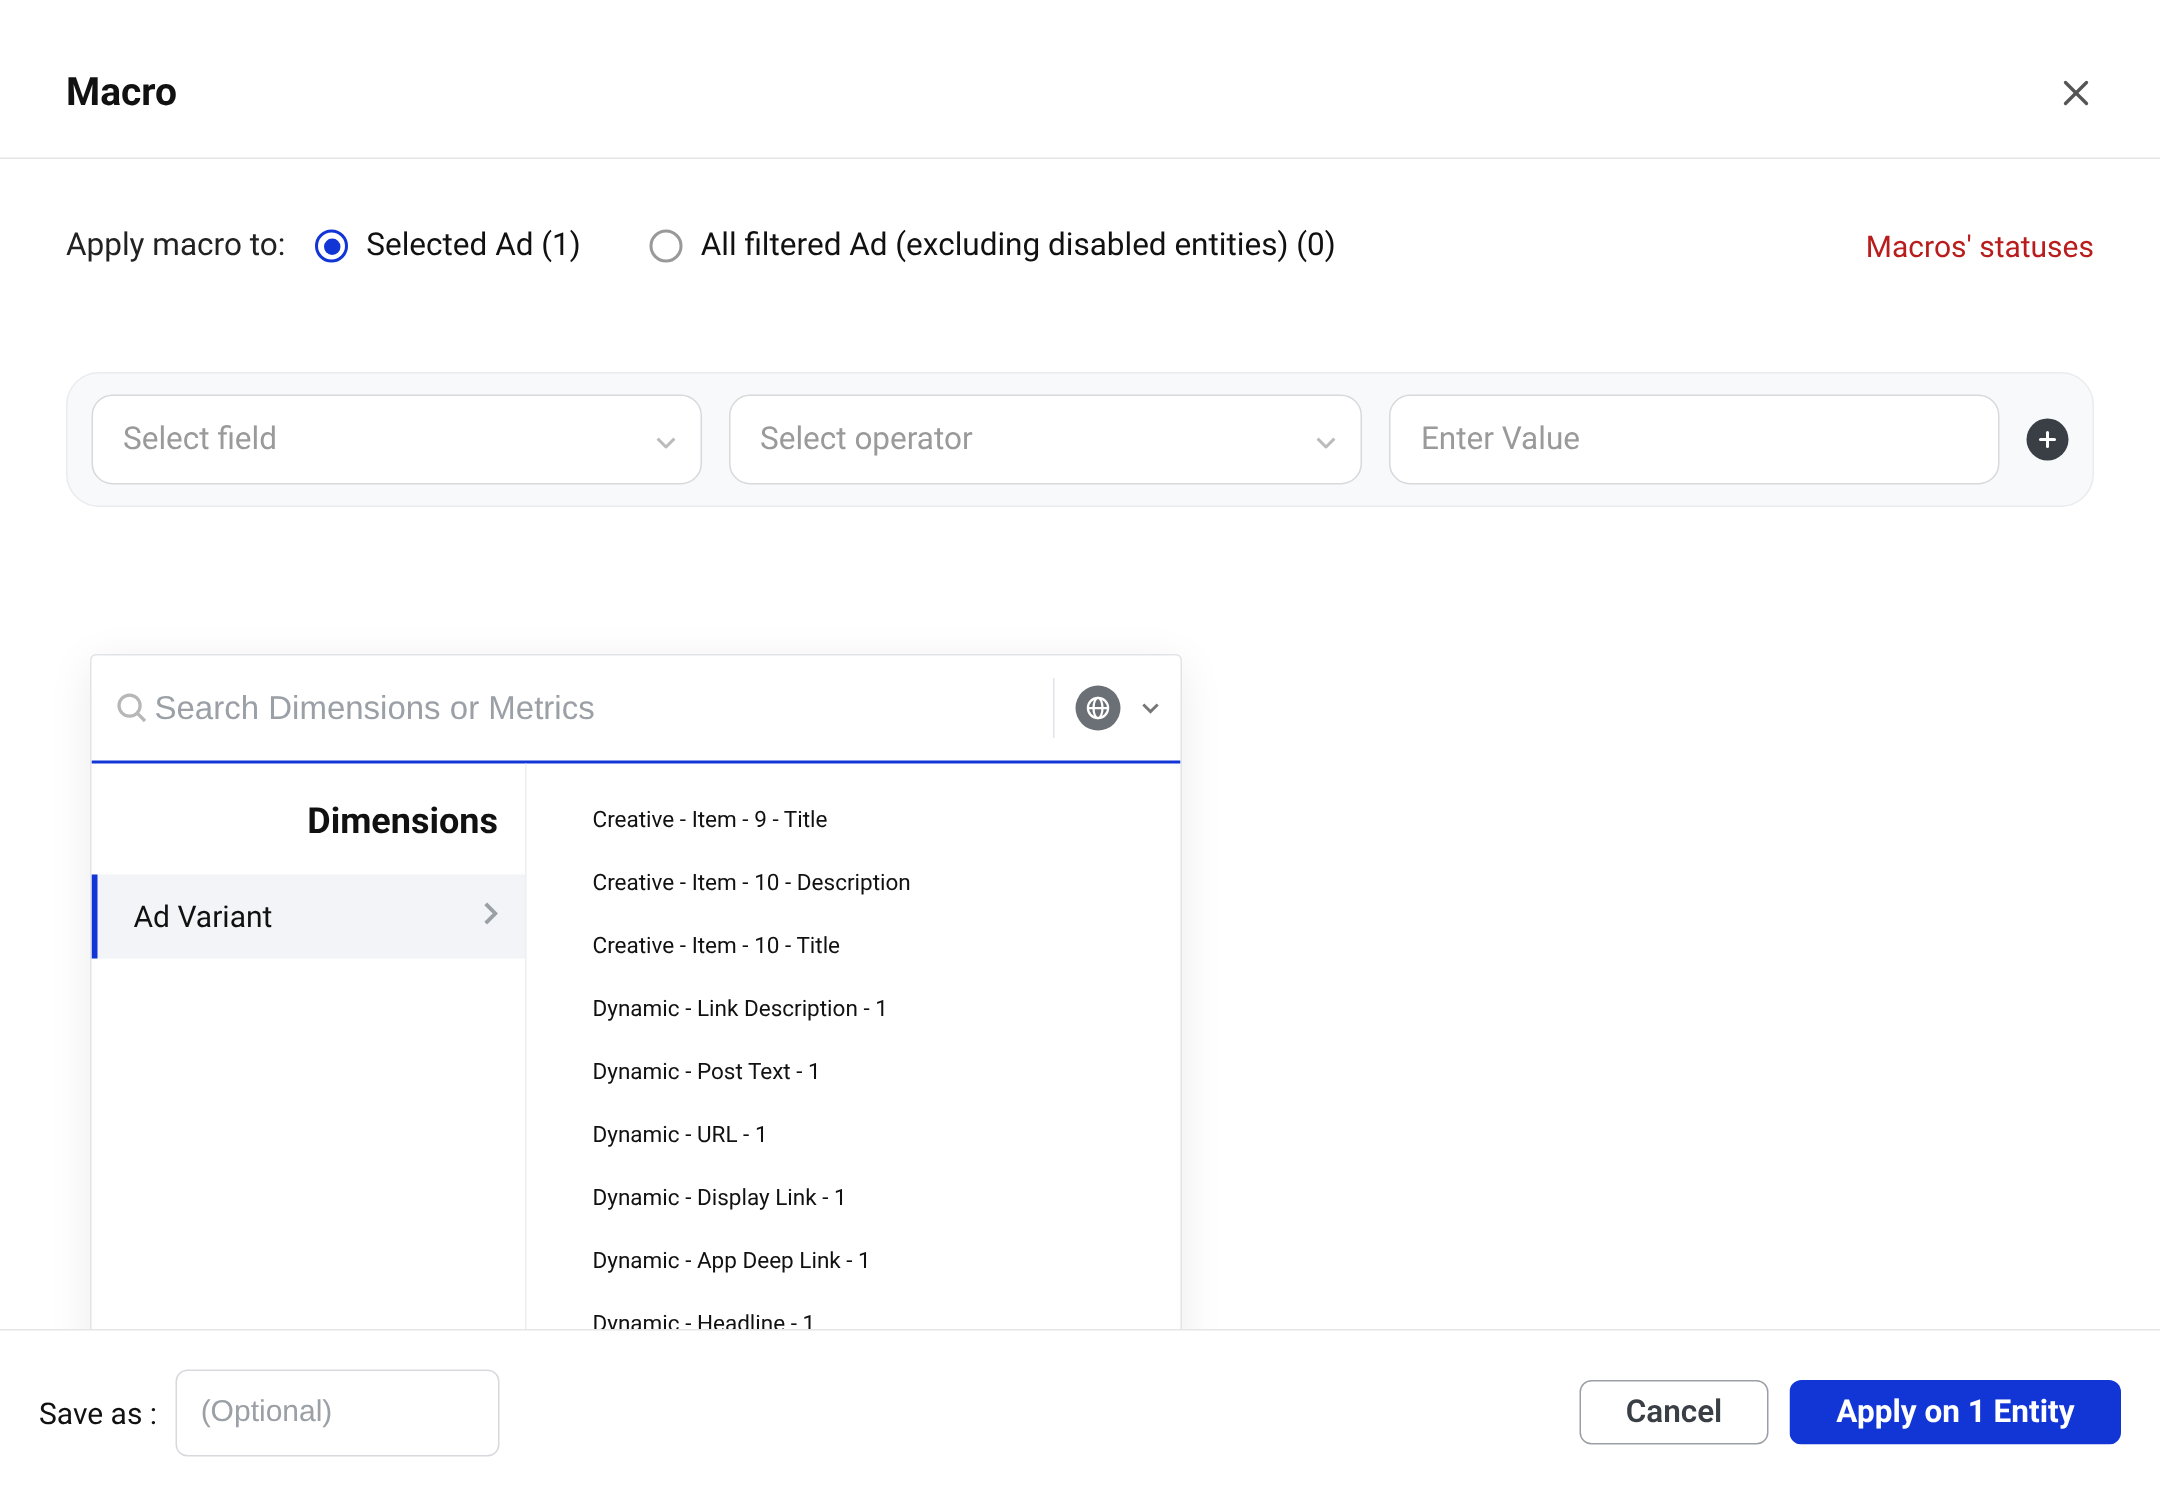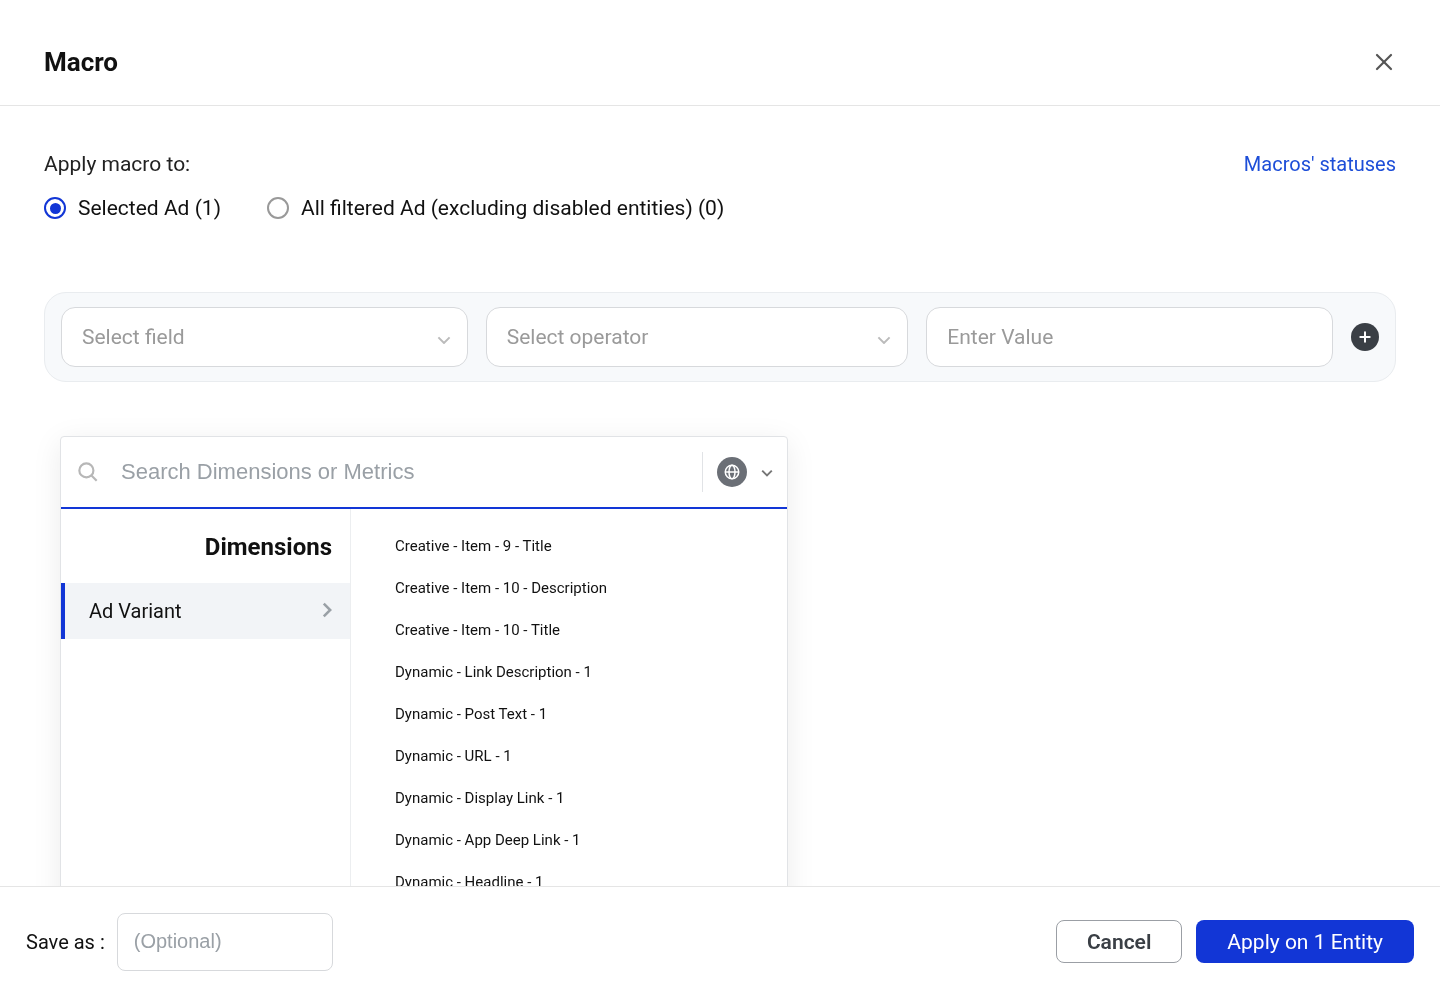--- a/index.html
+++ b/index.html
@@ -40,22 +40,23 @@
     padding: 46px 44px 0 44px;
     position: relative;
   }
   .apply-row {
     display: flex;
     justify-content: space-between;
     align-items: flex-start;
   }
   .apply-left {
     display: flex;
-    flex-direction: column;
+    flex-direction: row;
     gap: 20px;
+    text-align: center;
   }
   .apply-label {
     font-size: 21px;
     color: #222;
   }
   .radio-row {
     display: flex;
     gap: 46px;
     align-items: center;
   }
@@ -78,21 +79,21 @@
   .radio-circle.checked {
     border-color: #1236d6;
   }
   .radio-dot {
     width: 11px; height: 11px;
     border-radius: 50%;
     background: #1236d6;
   }
   .statuses-link {
     font-size: 20px;
-    color: #1d4ed8;
+    color: #b91c1c;
     text-decoration: none;
     cursor: pointer;
   }
 
   .rule-box {
     margin-top: 72px;
     background: #f7f9fb;
     border: 1px solid #e9ecef;
     border-radius: 22px;
     padding: 14px 16px;
@@ -148,21 +149,21 @@
     display: flex;
     flex-direction: column;
     overflow: hidden;
   }
   .pop-search {
     display: flex;
     align-items: center;
     height: 72px;
     border-bottom: 2px solid #1236d6;
     padding: 0 14px;
-    gap: 18px;
+    gap: 0;
   }
   .pop-search .sicon {
     width: 26px; height: 26px; color: #b7b7b7;
     flex-shrink:0;
   }
   .pop-search input {
     flex: 1;
     border: none;
     outline: none;
     font-size: 22px;
@@ -272,21 +273,21 @@
   }
   .btn-secondary {
     background:#fff;
     border: 1.5px solid #9b9fa5;
     color:#3a3f45;
     font-weight:600;
   }
   .btn-primary {
     background:#1236d6;
     color:#fff;
-    font-weight:400;
+    font-weight:700;
   }
 </style>
 </head>
 <body>
 
 <div class="modal">
 
   <div class="modal-header">
     <div class="modal-title">Macro</div>
     <div class="close-x">

